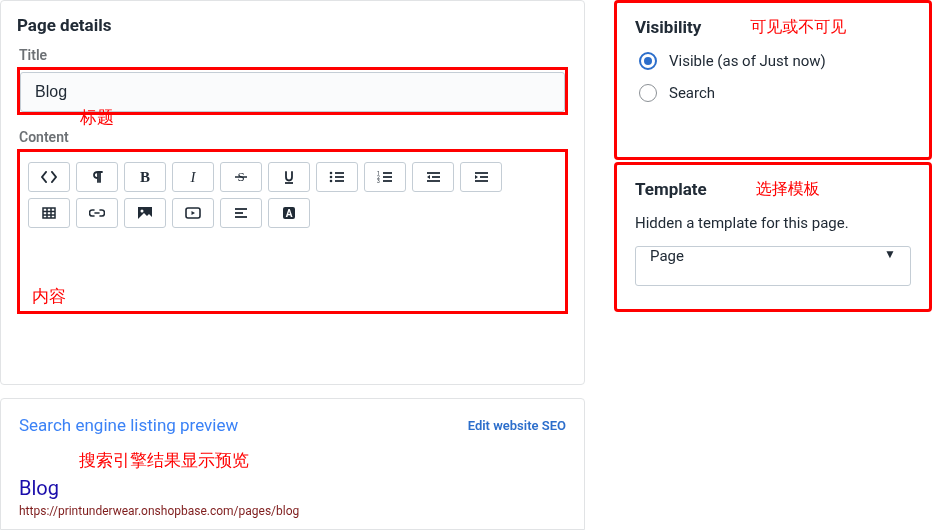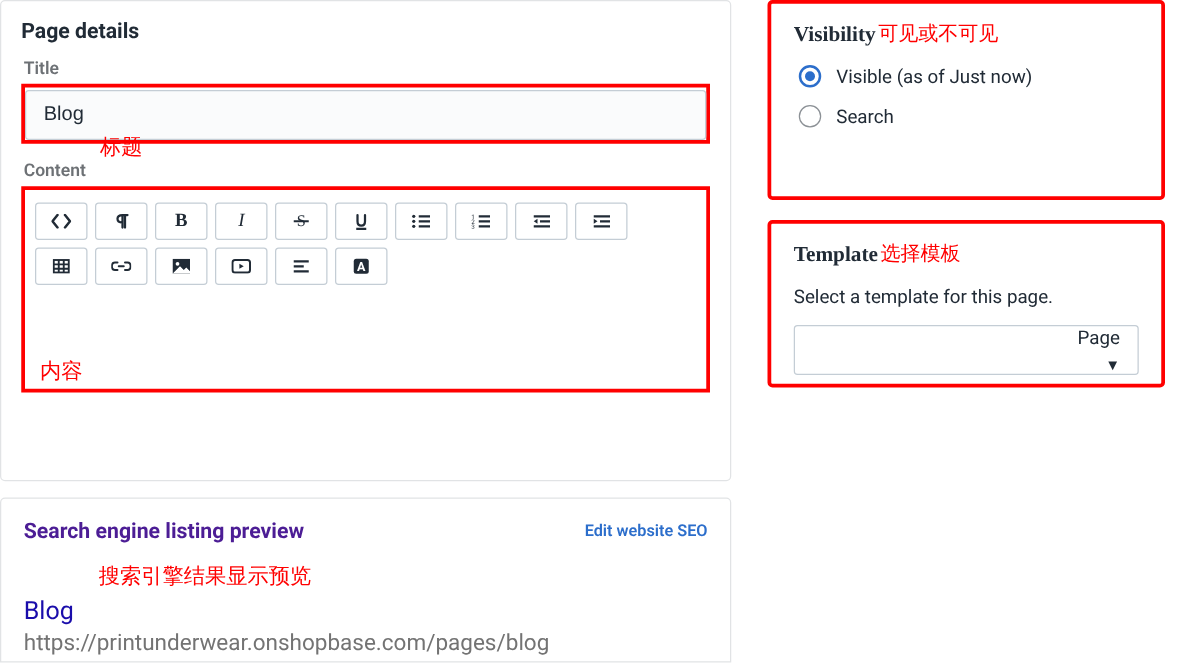--- a/index.html
+++ b/index.html
@@ -95,65 +95,65 @@
   }
   
   .side-card {
     position:absolute;
     width:318px;
     border:1px solid #e1e3e5;
     border-radius:4px;
     padding:14px 18px 20px 18px;
   }
   .side-card.visibility { left:614px; top:0; height:160px; border:3px solid #ff0000; }
-  .side-card.template  { left:614px; top:176px; height:134px; border:3px solid #ff0000; }
-  .side-head { display:flex; align-items:flex-end; gap:2px; margin-bottom:14px;font-family:Liberation Serif, serif; }
+  .side-card.template  { left:614px; top:162px; height:150px; border:3px solid #ff0000; }
+  .side-head { display:flex; align-items:flex-start; gap:26px; margin-bottom:14px; }
   .side-head-title { font-size:17px; font-weight:700; color:#212b36; }
-  .side-head-note  { font-size:16px; color:#ff0000; }
+  .side-head-note  { font-size:16px; color:#ff0000;margin-left:23px; }
   .radio-row { display:flex; align-items:center; gap:12px; font-size:15px; color:#212b36; margin:8px 0 14px 4px; cursor:pointer; }
   .radio {
     width:18px; height:18px; border-radius:50%;
     border:1px solid #8c9196; background:#fff;
     display:flex; align-items:center; justify-content:center;
   }
   .radio.selected { border:2px solid #2c6ecb; }
   .radio.selected::after {
     content:""; width:8px; height:8px; border-radius:50%; background:#2c6ecb;
   }
   .template-desc { font-size:15px; color:#212b36; margin:0 0 14px 0; }
   .select-box {
     border:1px solid #c4cdd5; border-radius:3px;
     height:40px; width:100%;
-    display:flex; align-items:flex-end; justify-content:space-between;
+    display:flex; align-items:flex-start; justify-content:space-between;
     padding:0 14px; font-size:15px; color:#212b36;
-    cursor:pointer; background:#fff;flex-direction:column;
+    cursor:pointer; background:#fff;
   }
   .select-box .caret { font-size:12px; }
   
   .seo-card {
     position:absolute;
     left:0; top:398px;
     width:585px;
     height:132px;
     border:1px solid #e1e3e5;
     border-top-left-radius:4px;
     border-top-right-radius:4px;
     padding:16px 18px 0 18px;
   }
   .seo-head-row {
     display:flex; justify-content:space-between; align-items:center;
   }
-  .seo-title { font-size:17px; font-weight:700; color:#4c1d95; }
+  .seo-title { font-size:17px; font-weight:400; color:#3b82f6; }
   .seo-edit  { font-size:13px; font-weight:600; color:#2c6ecb; cursor:pointer; }
   .seo-anno {
     font-size:17px; color:#ff0000;
     margin:14px 0 4px 60px;
   }
   .seo-page-title { font-size:20px; color:#1a0dab; margin:0 0 4px 0; }
-  .seo-url { font-size:18px; color:#737373; }
+  .seo-url { font-size:12px; color:#7f1d1d; }
 </style>
 </head>
 <body>
 
 <div class="main-card">
   <h2 class="section-title">Page details</h2>
 
   <span class="label-small">Title</span>
   <div class="title-block">
     <input class="title-input" type="text" value="Blog" style="">
@@ -287,21 +287,21 @@
     <span class="radio"></span>
     <span>Search</span>
   </div>
 </div>
 
 <div class="side-card template">
   <div class="side-head">
     <span class="side-head-title">Template</span>
     <span class="side-head-note">选择模板</span>
   </div>
-  <p class="template-desc">Select a template for this page.</p>
+  <p class="template-desc">Hidden a template for this page.</p>
   <div class="select-box">
     <span>Page</span>
     <span class="caret">▼</span>
   </div>
 </div>
 
 <div class="seo-card">
   <div class="seo-head-row">
     <span class="seo-title">Search engine listing preview</span>
     <span class="seo-edit">Edit website SEO</span>

